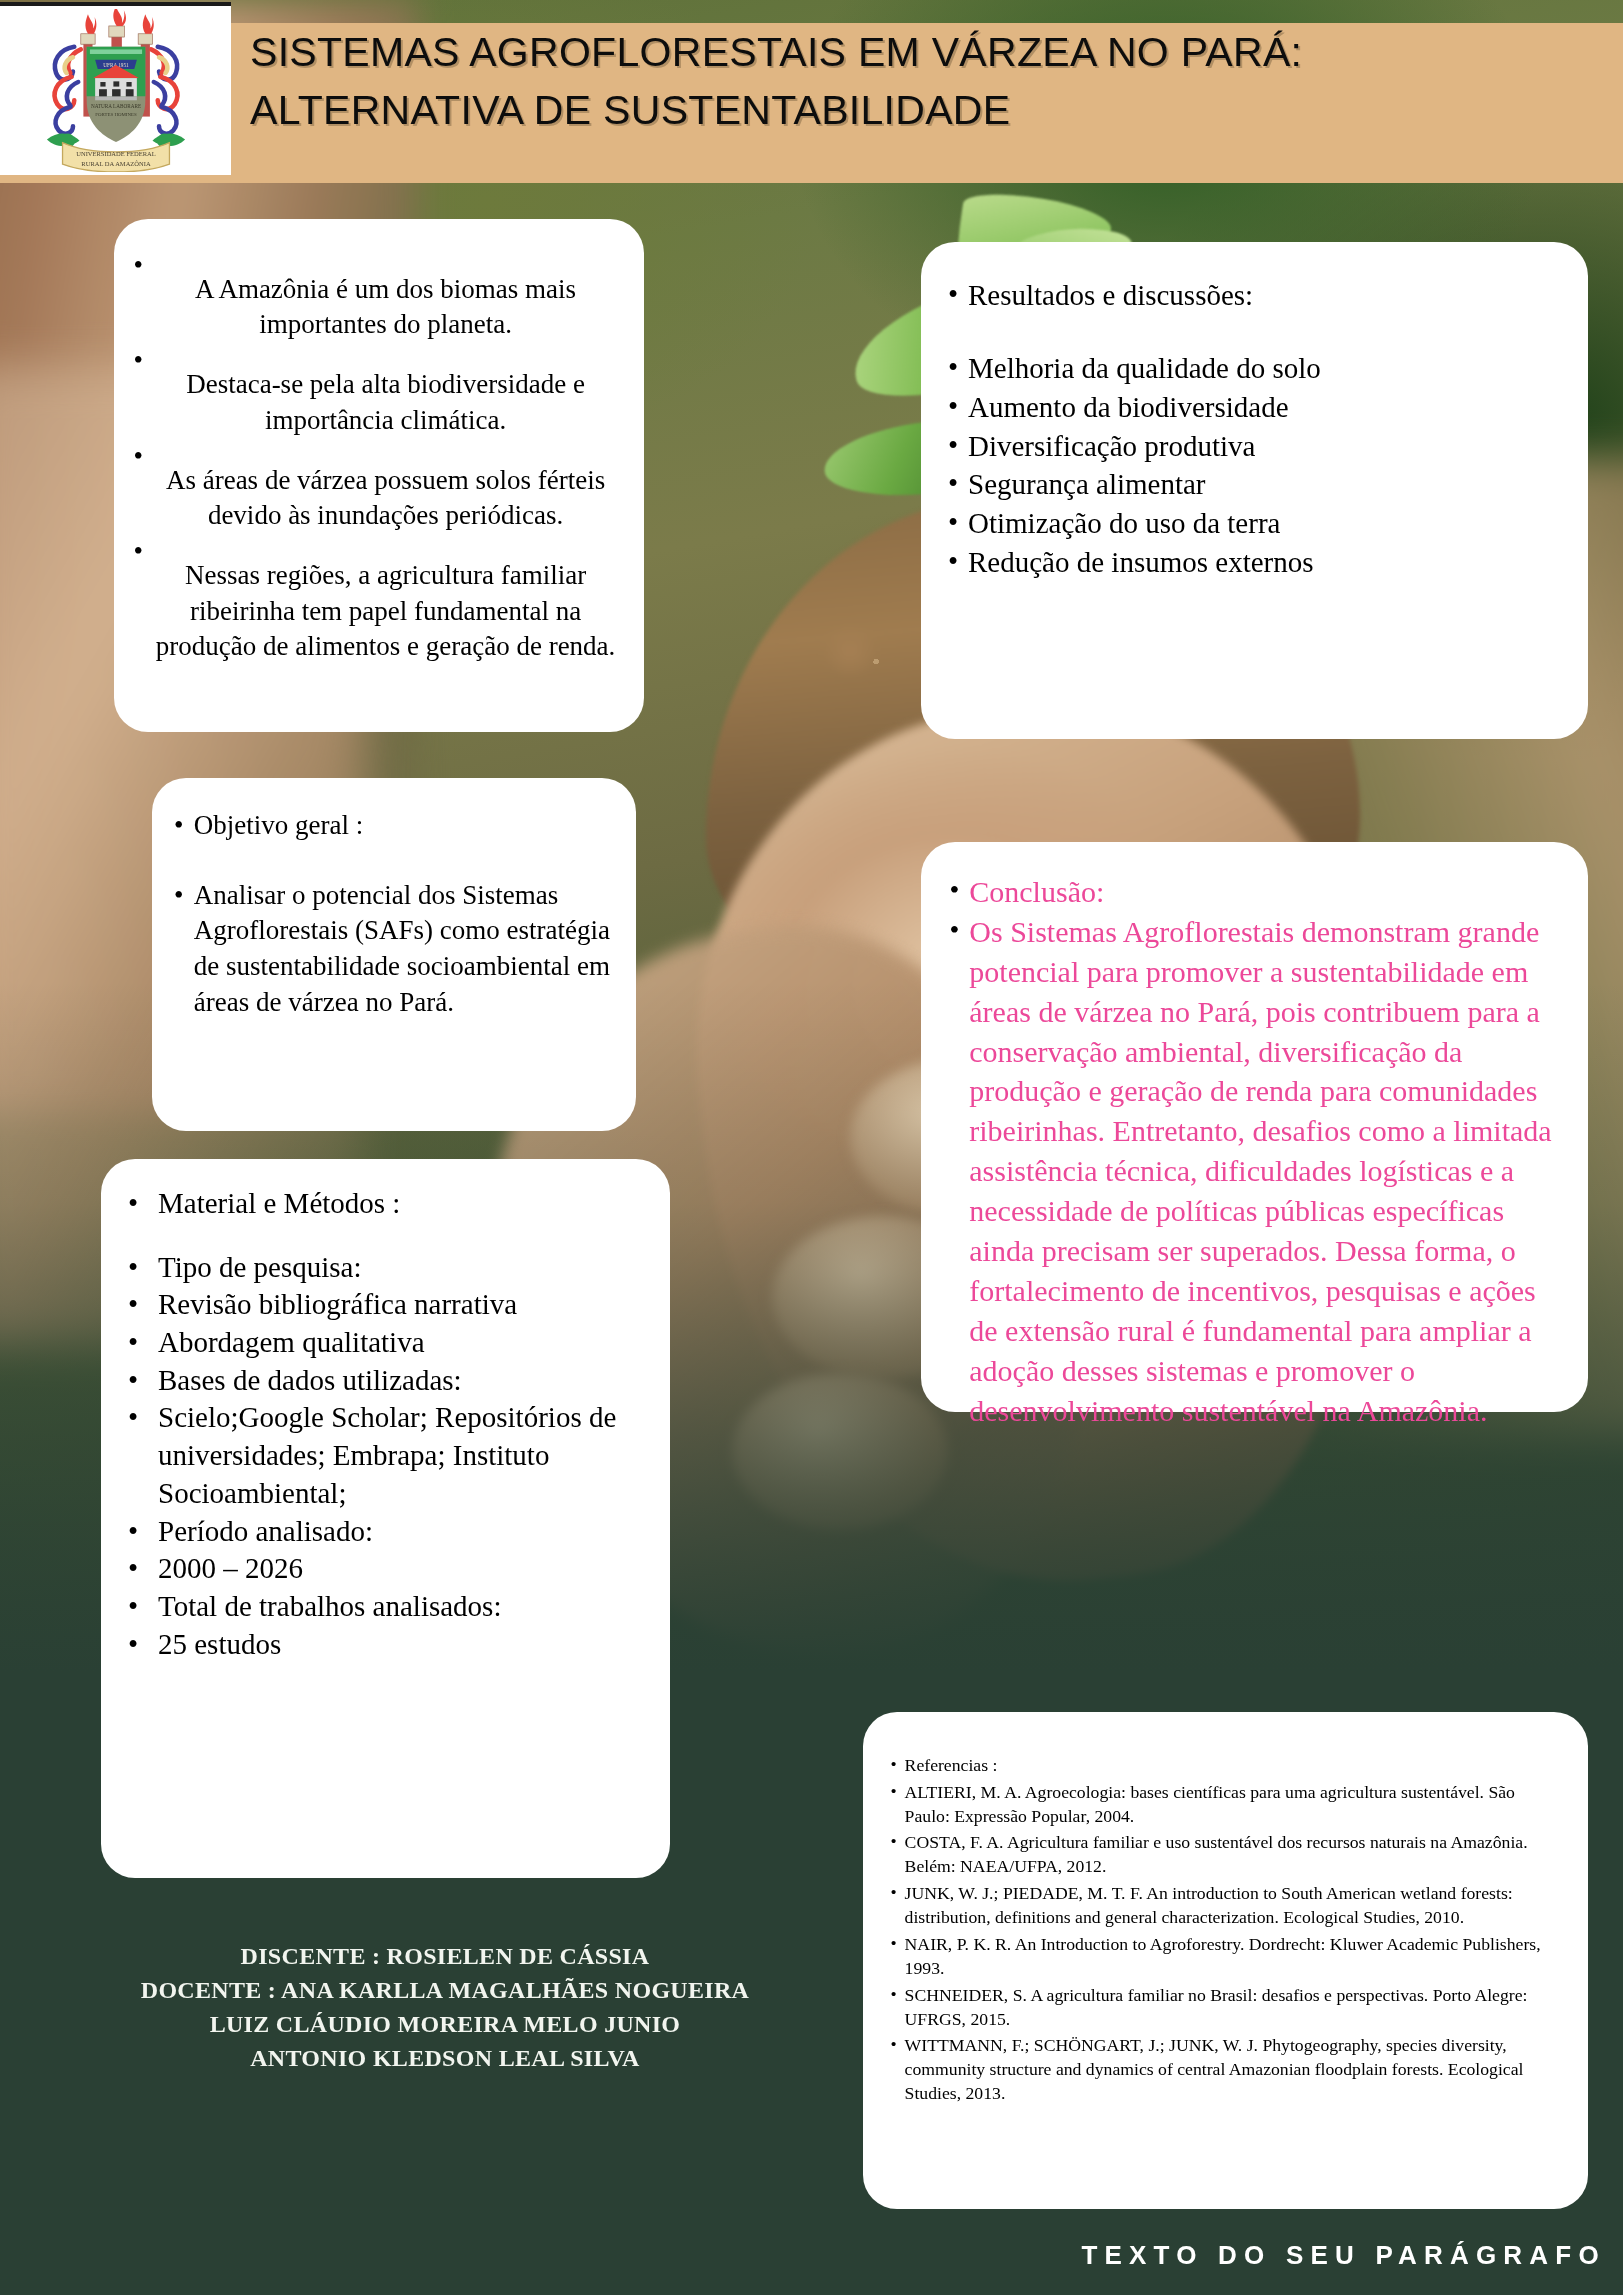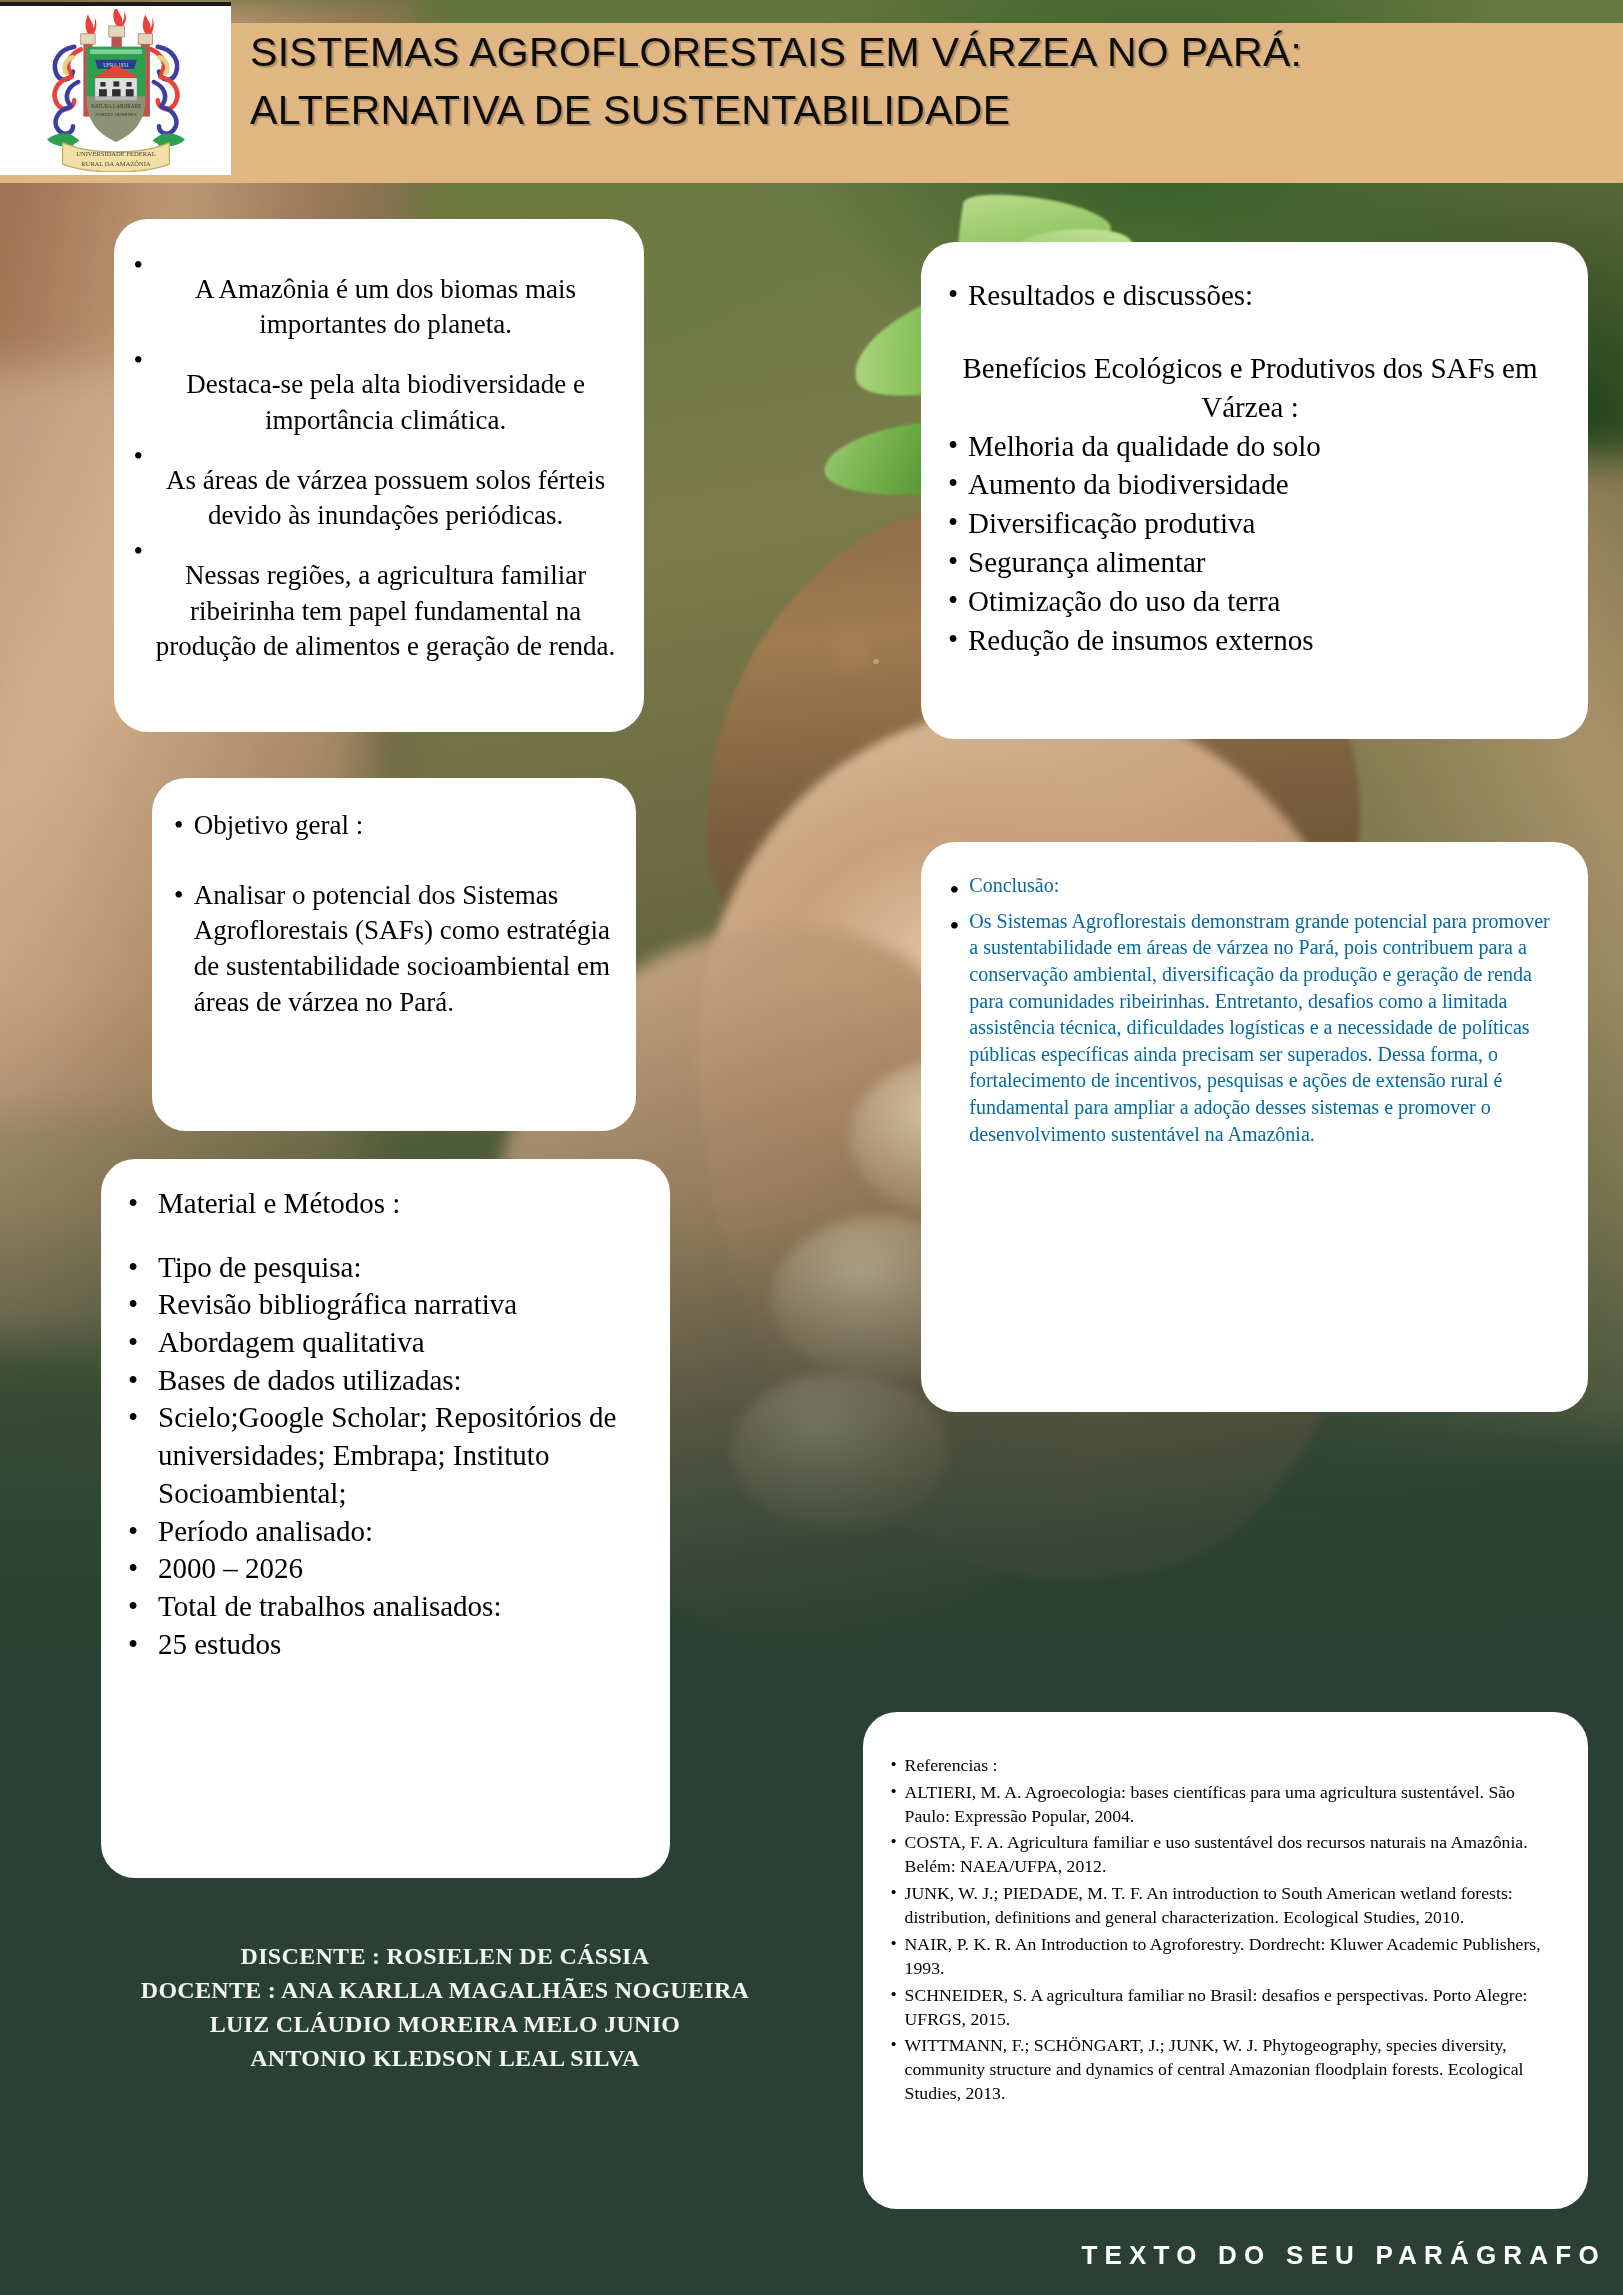--- a/index.html
+++ b/index.html
@@ -158,21 +158,21 @@
   #card-obj .spacer{height:34px;}
 
   
   #card-met{left:101px;top:1159px;width:569px;height:719px;padding:26px 19.6px 10.5px 17px;}
   #card-met .bullet-txt,#card-met .nobullet{font-size:29px;line-height:1.30;color:#000;margin-left:10px;}
   #card-met .bullet{font-size:29px;}
   #card-met .spacer{height:26px;}
 
   
   #card-conc{left:921px;top:842px;width:667px;height:570px;padding:30px 27.5px 13px 18.3px;}
-  #card-conc .bullet-txt,#card-conc .nobullet{font-size:20px;line-height:1.33;color:#0369a1;font-family:Liberation Serif, serif;}
+  #card-conc .bullet-txt,#card-conc .nobullet{font-size:30px;line-height:1.33;color:#ec4899;font-family:Liberation Serif, serif;}
   #card-conc .bullet{font-size:28px;}
 
   
   #card-ref{left:863px;top:1712px;width:725px;height:497px;padding:41px 30px 13px 19.6px;}
   #card-ref .bullet-txt,#card-ref .nobullet{font-size:17.7px;line-height:1.36;color:#000;}
   #card-ref .bullet{font-size:17.7px;width:22px;}
   #card-ref li{margin-bottom:2.6px;}
 
   
   .authors{position:absolute;left:72px;top:1939px;width:746px;text-align:center;
@@ -318,21 +318,20 @@
         </li>
     </ul>
   </div>
 
   <div class="card" id="card-result">
     <div class="bullet-row">
       <span class="bullet">•</span>
       <span class="bullet-txt">Resultados e discussões:</span>
     </div>
     <div class="spacer"></div>
-    <div class="heading-center">Benefícios Ecológicos e Produtivos dos SAFs em Várzea :</div>
     <ul>
       <li>
           <div class="bullet-row">
         <span class="bullet">•</span>
         <span class="bullet-txt">Melhoria da qualidade do solo</span>
           </div>
         </li>
       <li>
           <div class="bullet-row">
         <span class="bullet">•</span>

